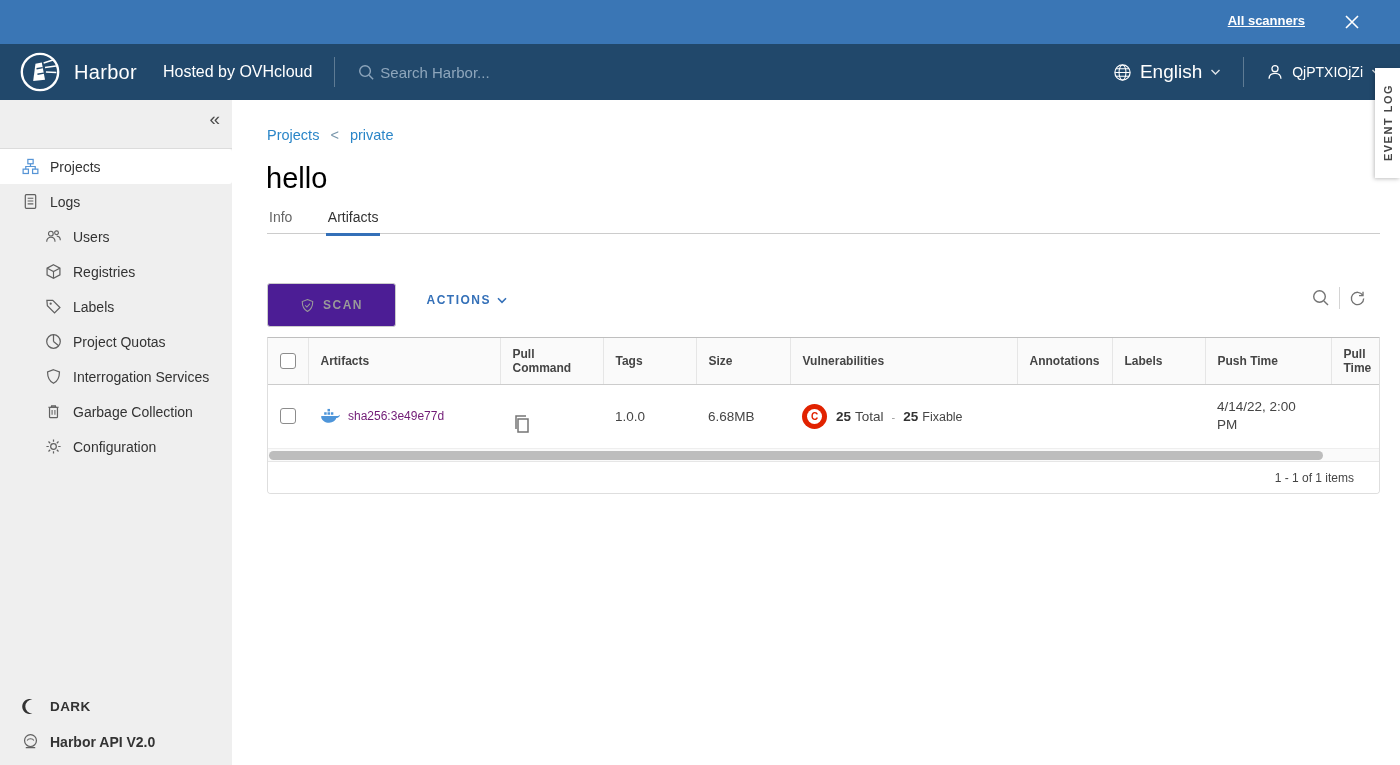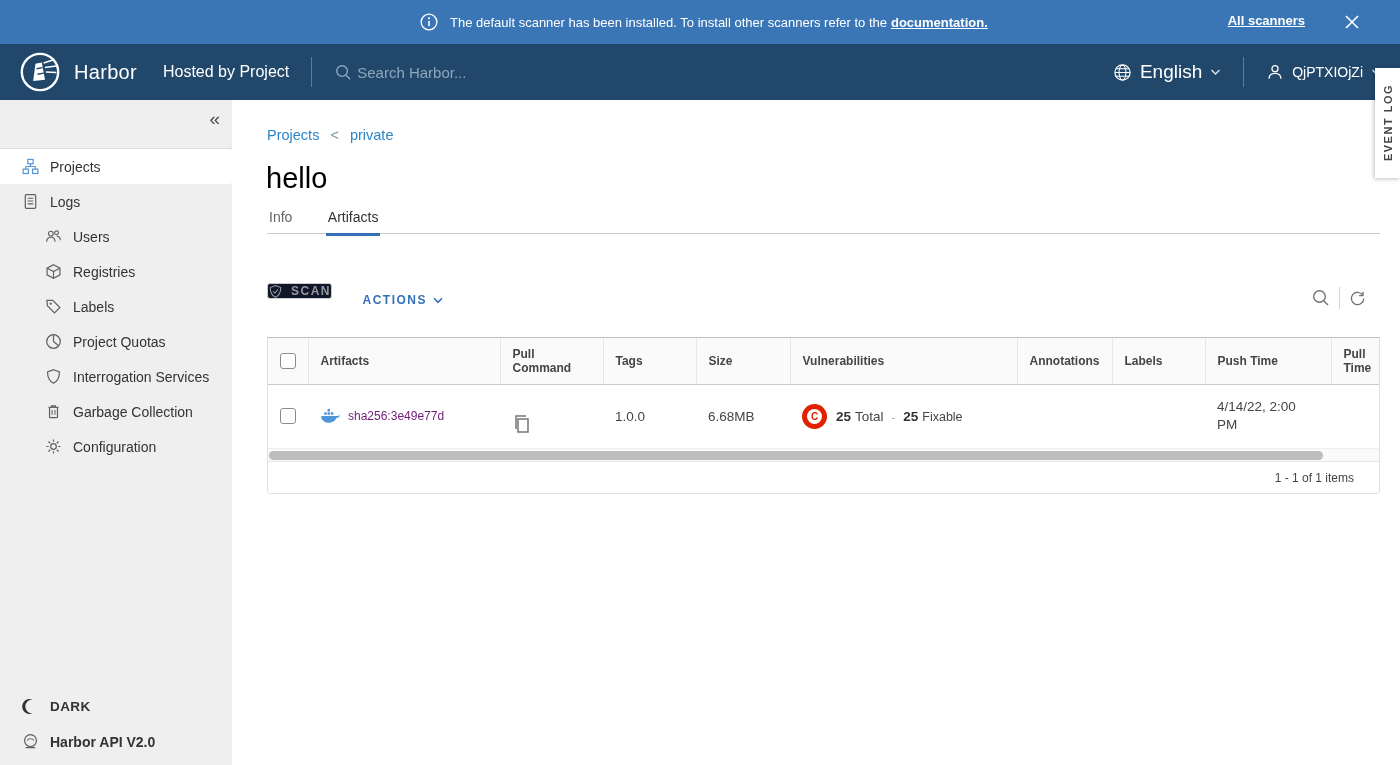--- a/index.html
+++ b/index.html
@@ -55,22 +55,22 @@
   .breadcrumb { position:absolute; top:27px; left:35px; font-size:14.5px; }
   .breadcrumb a { color:#2B86C8; text-decoration:none; cursor:pointer; }
   .breadcrumb .sep { color:#7896ab; margin:0 7px; }
   .page-title { position:absolute; top:62px; left:34px; font-size:29px; font-weight:300; color:#000; }
   .tabs { position:absolute; top:108px; left:35px; width:1113px; border-bottom:1px solid #CCC; height:26px; }
   .tab { display:inline-block; font-size:14px; margin-right:27px; padding:0 2px 8px 2px; cursor:pointer; }
   .tab.inactive { color:#666; }
   .tab.active { color:#333; border-bottom:3px solid #3470B8; }
 
   .toolbar { position:absolute; top:183px; left:35px; width:1113px; height:34px; }
-  .scan-btn { display:inline-flex; align-items:center; gap:8px; height:16px; padding:0 0;
-    border:1px solid #CCC; border-radius:3px; background:#0f172a; color:#999;
+  .scan-btn { display:inline-flex; align-items:center; gap:8px; height:44px; padding:0 32px;
+    border:1px solid #CCC; border-radius:3px; background:#4c1d95; color:#999;
     font-size:12px; font-weight:600; letter-spacing:1.5px; }
   .actions-btn { display:inline-flex; align-items:center; gap:6px; margin-left:26px; height:34px;
     color:#3470B8; font-size:12px; font-weight:bold; letter-spacing:1.5px; cursor:pointer; vertical-align:top; }
   .grid-tools { position:absolute; right:13px; top:4px; display:flex; align-items:center; color:#737373; }
   .grid-tools .tdiv { width:1px; height:22px; background:#d4d4d4; margin:0 8px; }
   .grid-tools svg { cursor:pointer; }
 
   
   .tablewrap { position:absolute; top:237px; left:35px; width:1113px;
     border:1px solid #DEDEDE; border-top:1px solid #BFBFBF; border-radius:0 0 4px 4px; overflow:hidden; }
@@ -107,49 +107,39 @@
     cursor:pointer; z-index:5; }
   .eventlog span { writing-mode:vertical-rl; transform:rotate(180deg); font-size:11px;
     font-weight:bold; letter-spacing:1.5px; color:#454545; }
 
   svg { display:block; }
 </style>
 </head>
 <body>
 
 <div class="banner">
-  <div class="banner-center">
-    <span>
-      <svg width="18" height="18" viewBox="0 0 16 16">
-          <circle cx="8" cy="8" r="7" fill="none" stroke="#fff" stroke-width="1.2"></circle>
-          <rect x="7.3" y="7" width="1.4" height="4.6" fill="#fff"></rect>
-          <circle cx="8" cy="4.7" r="0.95" fill="#fff"></circle>
-        </svg>
-    </span>
-    <span><span>The default scanner has been installed. To install other scanners refer to the</span><span class="doc-link">documentation.</span></span>
-  </div>
   <span class="banner-allscanners">All scanners</span>
   <span class="banner-close">
     <svg width="20" height="20" viewBox="0 0 20 20">
         <path d="M4 4 L16 16 M16 4 L4 16" stroke="#fff" stroke-width="1.6" fill="none"></path>
       </svg>
   </span>
 </div>
 
 <div class="header">
   <span class="logo">
     <svg width="40" height="40" viewBox="0 0 44 44">
       <circle cx="22" cy="22" r="20" fill="none" stroke="#fff" stroke-width="2.6"></circle>
       <path d="M17 13 L24 11.5 L27.5 30.5 L14.5 32 Z" fill="#fff"></path>
       <path d="M18.2 18.5 L25 17.2 M19.2 24.5 L26.3 23.2" stroke="#21486B" stroke-width="1.6"></path>
       <path d="M26 12 L37 8.5 M27.5 17 L39.5 15.5 M28.5 22 L40 22.5" stroke="#fff" stroke-width="1.7"></path>
     </svg>
   </span>
   <span class="brand">Harbor</span>
-  <span class="hosted">Hosted by Project</span>
+  <span class="hosted">Hosted by OVHcloud</span>
   <span class="vdiv"></span>
   <span class="hsearch">
     <span>
       <svg width="19" height="19" viewBox="0 0 20 20">
           <circle cx="8.5" cy="8.5" r="5.6" fill="none" stroke="#8EA6BC" stroke-width="1.5"></circle>
           <path d="M12.8 12.8 L17 17" stroke="#8EA6BC" stroke-width="1.5"></path>
         </svg>
     </span>
     <input value="" placeholder="Search Harbor..." style="">
   </span>

